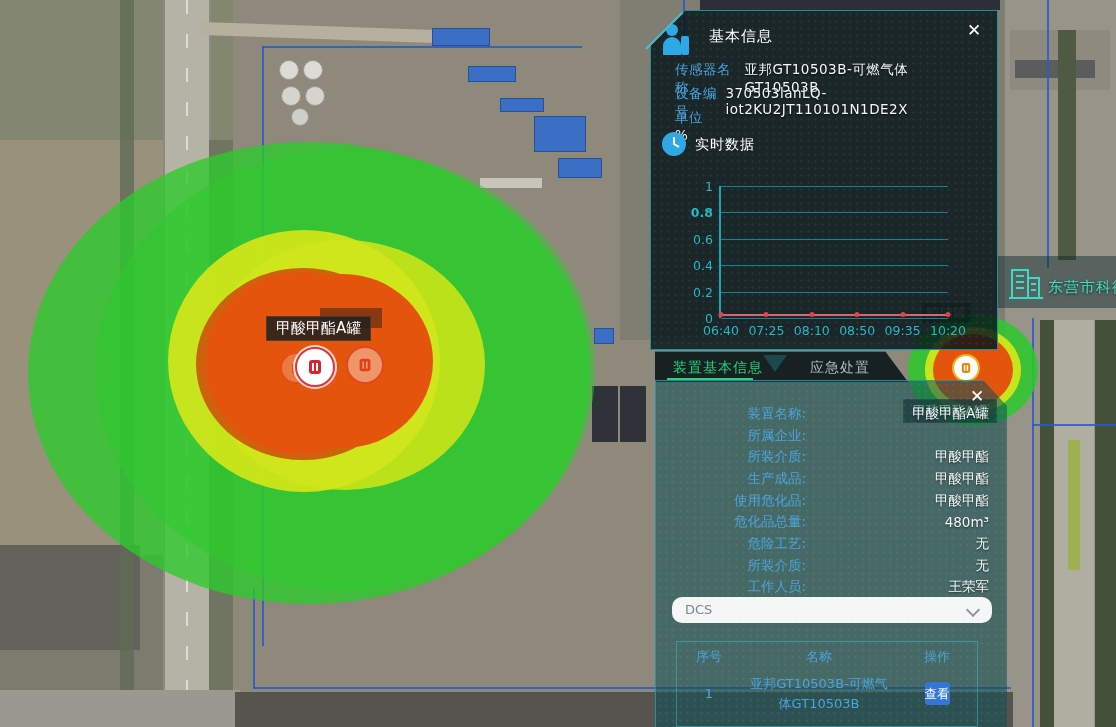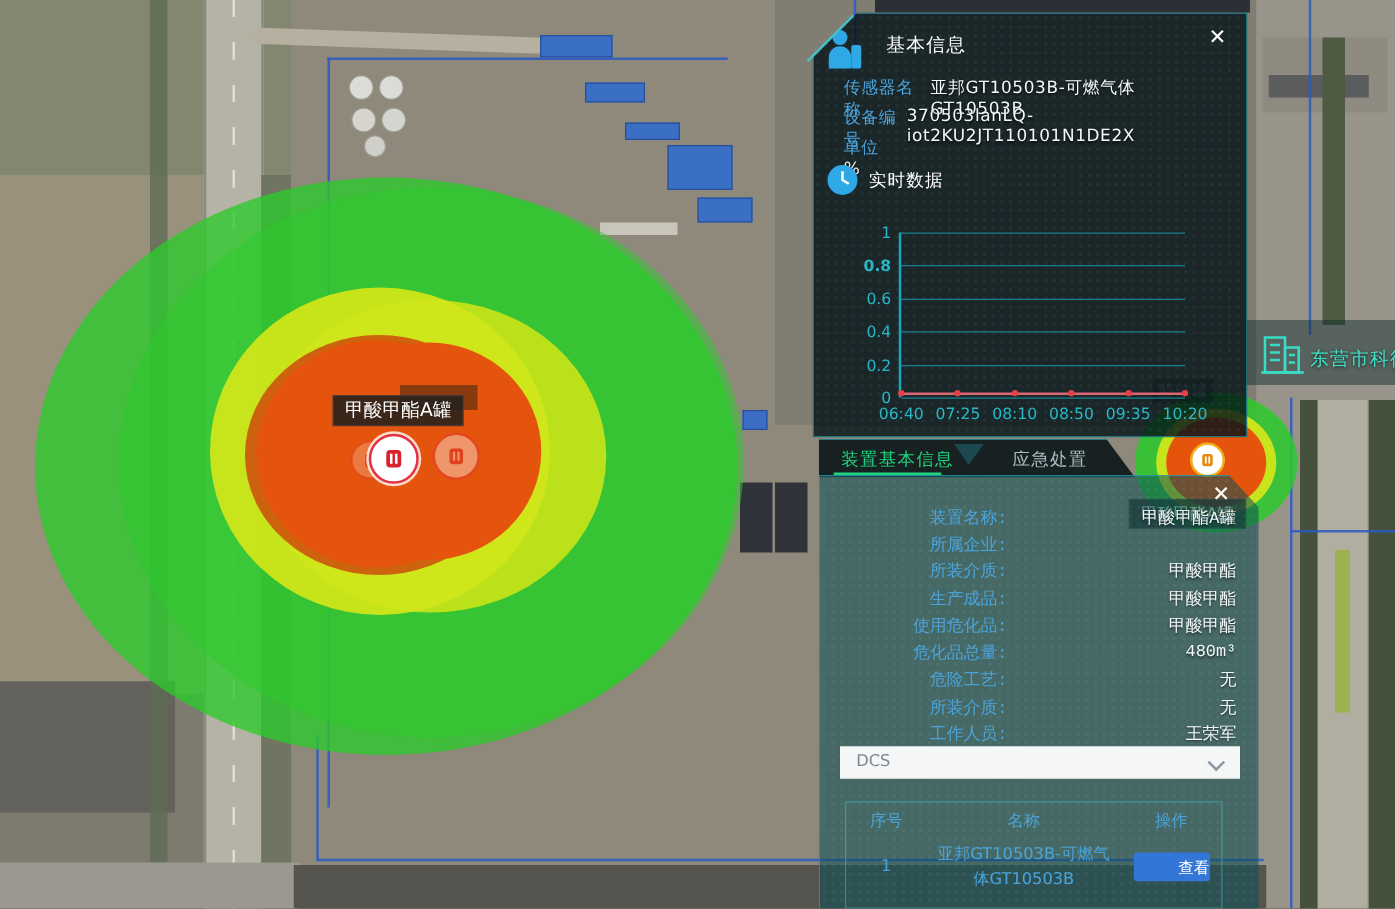--- a/index.html
+++ b/index.html
@@ -48,32 +48,32 @@
   .tab.idle{color:#a8bcc2;}
   .tab-underline{position:absolute;left:12px;top:26px;width:86px;height:2px;background:#21d47e;}
   .tri{position:absolute;left:108px;top:3px;width:24px;height:17px;
      background:rgba(40,165,182,.3);clip-path:polygon(0 0,100% 0,50% 100%);}
   #panel2{position:absolute;left:655px;top:380px;width:352px;height:347px;
      clip-path:polygon(0 0,328px 0,352px 26px,352px 347px,0 347px);}
   .p2row{display:flex;height:21.7px;align-items:center;font-size:13.5px;padding-right:19px;}
   .p2label{width:150px;text-align:right;color:#4aa4dc;white-space:nowrap;}
   .p2value{flex:1;text-align:right;color:#f3f8fb;text-shadow:0 1px 2px rgba(0,0,0,.6);white-space:nowrap;}
   #dcs{position:absolute;left:16px;top:216px;width:320px;height:26px;
-     background:rgba(255,255,255,.95);border-radius:0;color:#7a8894;font-size:13px;
+     background:rgba(255,255,255,.95);border-radius:10px;color:#7a8894;font-size:13px;
      line-height:26px;padding-left:13px;box-sizing:border-box;cursor:pointer;}
   .chev{position:absolute;right:14px;top:8px;width:8px;height:8px;
      border-right:2px solid #8b98a3;border-bottom:2px solid #8b98a3;
      transform:rotate(45deg);}
   #dtable{position:absolute;left:20px;top:260px;width:300px;
      border:1px solid rgba(70,180,195,.55);}
   .trow{display:grid;grid-template-columns:64px 1fr 80px;}
   .th{color:#4aa4dc;font-size:13px;text-align:center;padding:6px 0 4px;}
   .td{color:#4aa4dc;font-size:13px;text-align:center;}
   .btn-view{display:inline-block;width:25px;height:23px;line-height:23px;background:#3277d8;
-     border-radius:3px;color:#fff;font-size:12.5px;text-align:center;cursor:pointer;padding-left:36px;}
+     border-radius:3px;color:#fff;font-size:12.5px;text-align:center;cursor:pointer;}
   
   .maplabel{position:absolute;background:rgba(35,32,28,.88);color:#fff;font-size:15px;
      padding:2px 9px;white-space:nowrap;border:1px solid rgba(255,255,255,.1);}
   .marker{position:absolute;border-radius:50%;background:#fff;display:flex;
      align-items:center;justify-content:center;cursor:pointer;}
   .notch-line{position:absolute;width:52px;height:2px;background:rgba(70,195,210,.9);
      transform:rotate(-45deg);transform-origin:left center;}
   #ent-label{position:absolute;left:1048px;top:278px;color:#3fe0c4;font-size:15px;
      letter-spacing:1px;white-space:nowrap;text-shadow:0 1px 3px rgba(0,10,10,.8);}
 </style>
@@ -255,21 +255,21 @@
   <div id="tabbar" style="z-index:10;">
     <div class="tab active" style="left:18px;">装置基本信息</div>
     <div class="tab-underline"></div>
     <div class="tri"></div>
     <div class="tab idle" style="left:155px;">应急处置</div>
   </div>
 
   <div class="abs panel-teal" id="panel2" style="z-index:10;">
     <div class="close-x" style="right:20px;top:4px;">✕</div>
 
-    <div class="abs" style="left:0;top:22px;right:0;font-family:Liberation Mono, monospace;">
+    <div class="abs" style="left:0;top:22px;right:0;">
       <div class="p2row">
           <span class="p2label">装置名称:</span>
           <span class="p2value">甲酸甲酯A罐</span>
         </div>
       <div class="p2row">
           <span class="p2label">所属企业:</span>
         </div>
       <div class="p2row">
           <span class="p2label">所装介质:</span>
           <span class="p2value">甲酸甲酯</span>

